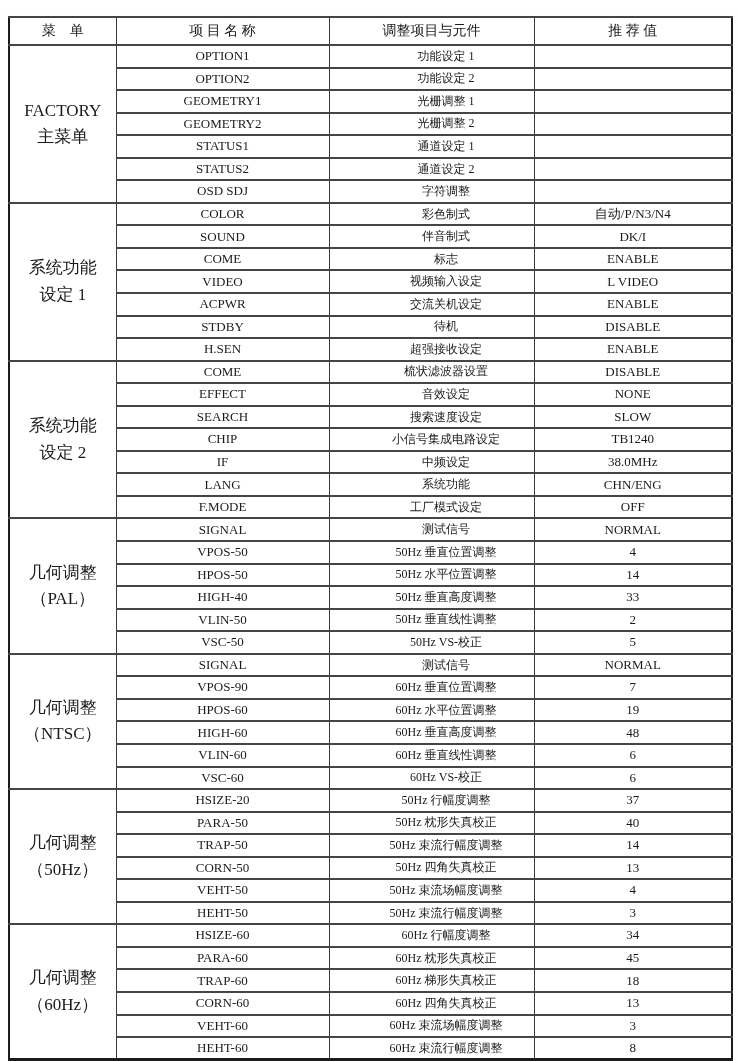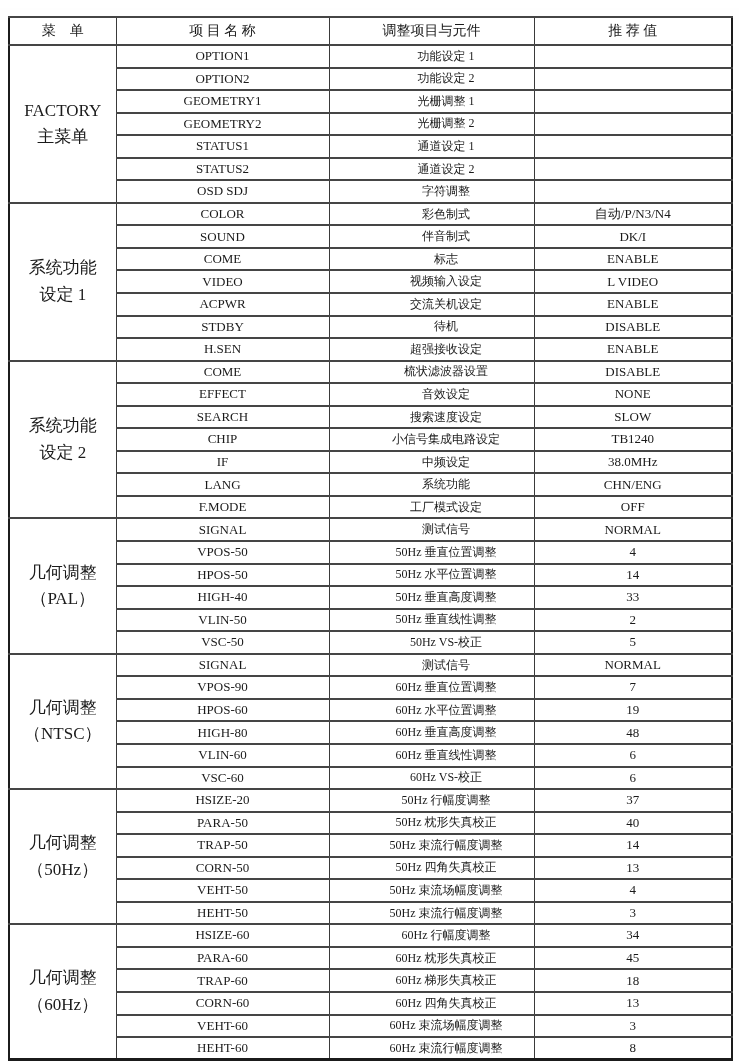--- a/index.html
+++ b/index.html
@@ -249,21 +249,21 @@
           <td class="item-cell">VPOS-90</td>
           <td class="desc-cell">60Hz 垂直位置调整</td>
           <td class="value-cell">7</td>
         </tr>
         <tr>
           <td class="item-cell">HPOS-60</td>
           <td class="desc-cell">60Hz 水平位置调整</td>
           <td class="value-cell">19</td>
         </tr>
         <tr>
-          <td class="item-cell">HIGH-80</td>
+          <td class="item-cell">HIGH-60</td>
           <td class="desc-cell">60Hz 垂直高度调整</td>
           <td class="value-cell">48</td>
         </tr>
         <tr>
           <td class="item-cell">VLIN-60</td>
           <td class="desc-cell">60Hz 垂直线性调整</td>
           <td class="value-cell">6</td>
         </tr>
         <tr>
           <td class="item-cell">VSC-60</td>

